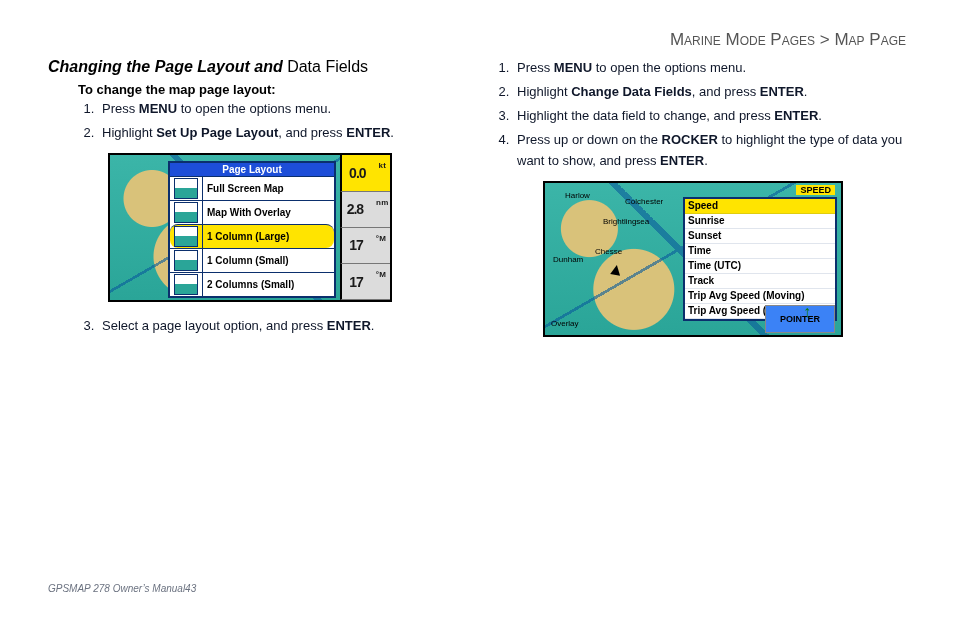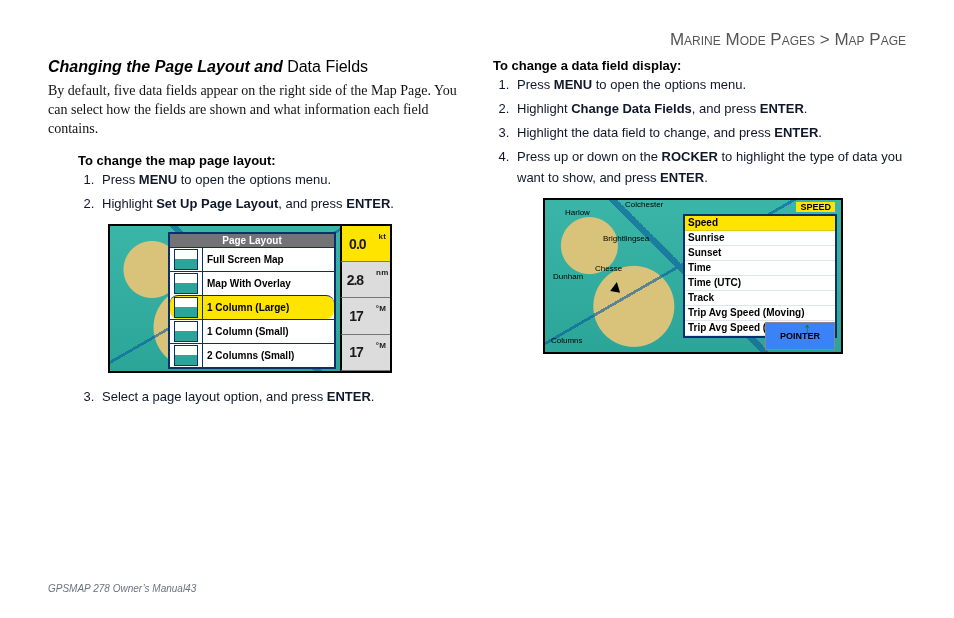--- a/index.html
+++ b/index.html
@@ -88,21 +88,21 @@
       linear-gradient(-30deg, transparent 55%, #0a5c9c 55% 56%, transparent 56%);
     opacity: .6;
   }
   .popup {
     position: absolute;
     background: #fff;
     border: 2px solid #0b2f6d;
     left: 58px; top: 6px; right: 8px;
   }
   .popup-title {
-    background: #737373;
+    background: #1d4ed8;
     color: #fff;
     font-size: 10px;
     font-weight: bold;
     text-align: center;
     padding: 1px 0;
   }
   .menu-row {
     display: flex;
     align-items: center;
     border-top: 1px solid #0b2f6d;
@@ -185,21 +185,20 @@
   <div class="breadcrumb">
     <span>Marine Mode Pages</span><span> &gt; </span><span>Map Page</span>
   </div>
 
   <div class="columns">
 
     <div class="col">
       <h2 class="section-title">
         <span class="ital">Changing the </span><span class="bold">Page Layout and</span><span class="normal"> Data Fields</span>
       </h2>
-      <p class="intro">By default, five data fields appear on the right side of the Map Page. You can select how the fields are shown and what information each field contains.</p>
 
       <p class="sub-head">To change the map page layout:</p>
       <ol class="steps">
         <li>
           <span>Press </span><b>MENU</b><span> to open the options menu.</span>
         </li>
         <li>
           <span>Highlight </span><b>Set Up Page Layout</b><span>, and press </span><b>ENTER</b><span>.</span>
         </li>
       </ol>
@@ -255,36 +254,35 @@
       </div>
 
       <ol class="steps" start="3">
         <li>
           <span>Select a page layout option, and press </span><b>ENTER</b><span>.</span>
         </li>
       </ol>
     </div>
 
     <div class="col">
-      <p class="sub-head" style="margin-left:0">To change a data field display:</p>
       <ol class="steps" style="margin-left:0">
         <li><span>Press </span><b>MENU</b><span> to open the options menu.</span></li>
         <li><span>Highlight </span><b>Change Data Fields</b><span>, and press </span><b>ENTER</b><span>.</span></li>
         <li><span>Highlight the data field to change, and press </span><b>ENTER</b><span>.</span></li>
         <li><span>Press up or down on the </span><b>ROCKER</b><span> to highlight the type of data you want to show, and press </span><b>ENTER</b><span>.</span></li>
       </ol>
 
       <div class="fig fig2">
         <div class="map-bg"></div>
         <span class="town" style="left:20px; top:8px">Harlow</span>
-        <span class="town" style="left:80px; top:0">Colchester</span>
+        <span class="town" style="left:80px; top:14px">Colchester</span>
         <span class="town" style="left:58px; top:34px">Brightlingsea</span>
         <span class="town" style="left:8px; top:72px">Dunham</span>
         <span class="town" style="left:50px; top:64px">Chesse</span>
-        <span class="town" style="left:6px; top:136px">Columns</span>
+        <span class="town" style="left:6px; top:136px">Overlay</span>
         <div class="boat"></div>
         <div class="label-top">SPEED</div>
         <div class="popup2">
           <div class="drow sel">Speed</div>
           <div class="drow">Sunrise</div>
           <div class="drow">Sunset</div>
           <div class="drow">Time</div>
           <div class="drow">Time (UTC)</div>
           <div class="drow">Track</div>
           <div class="drow">Trip Avg Speed (Moving)</div>

